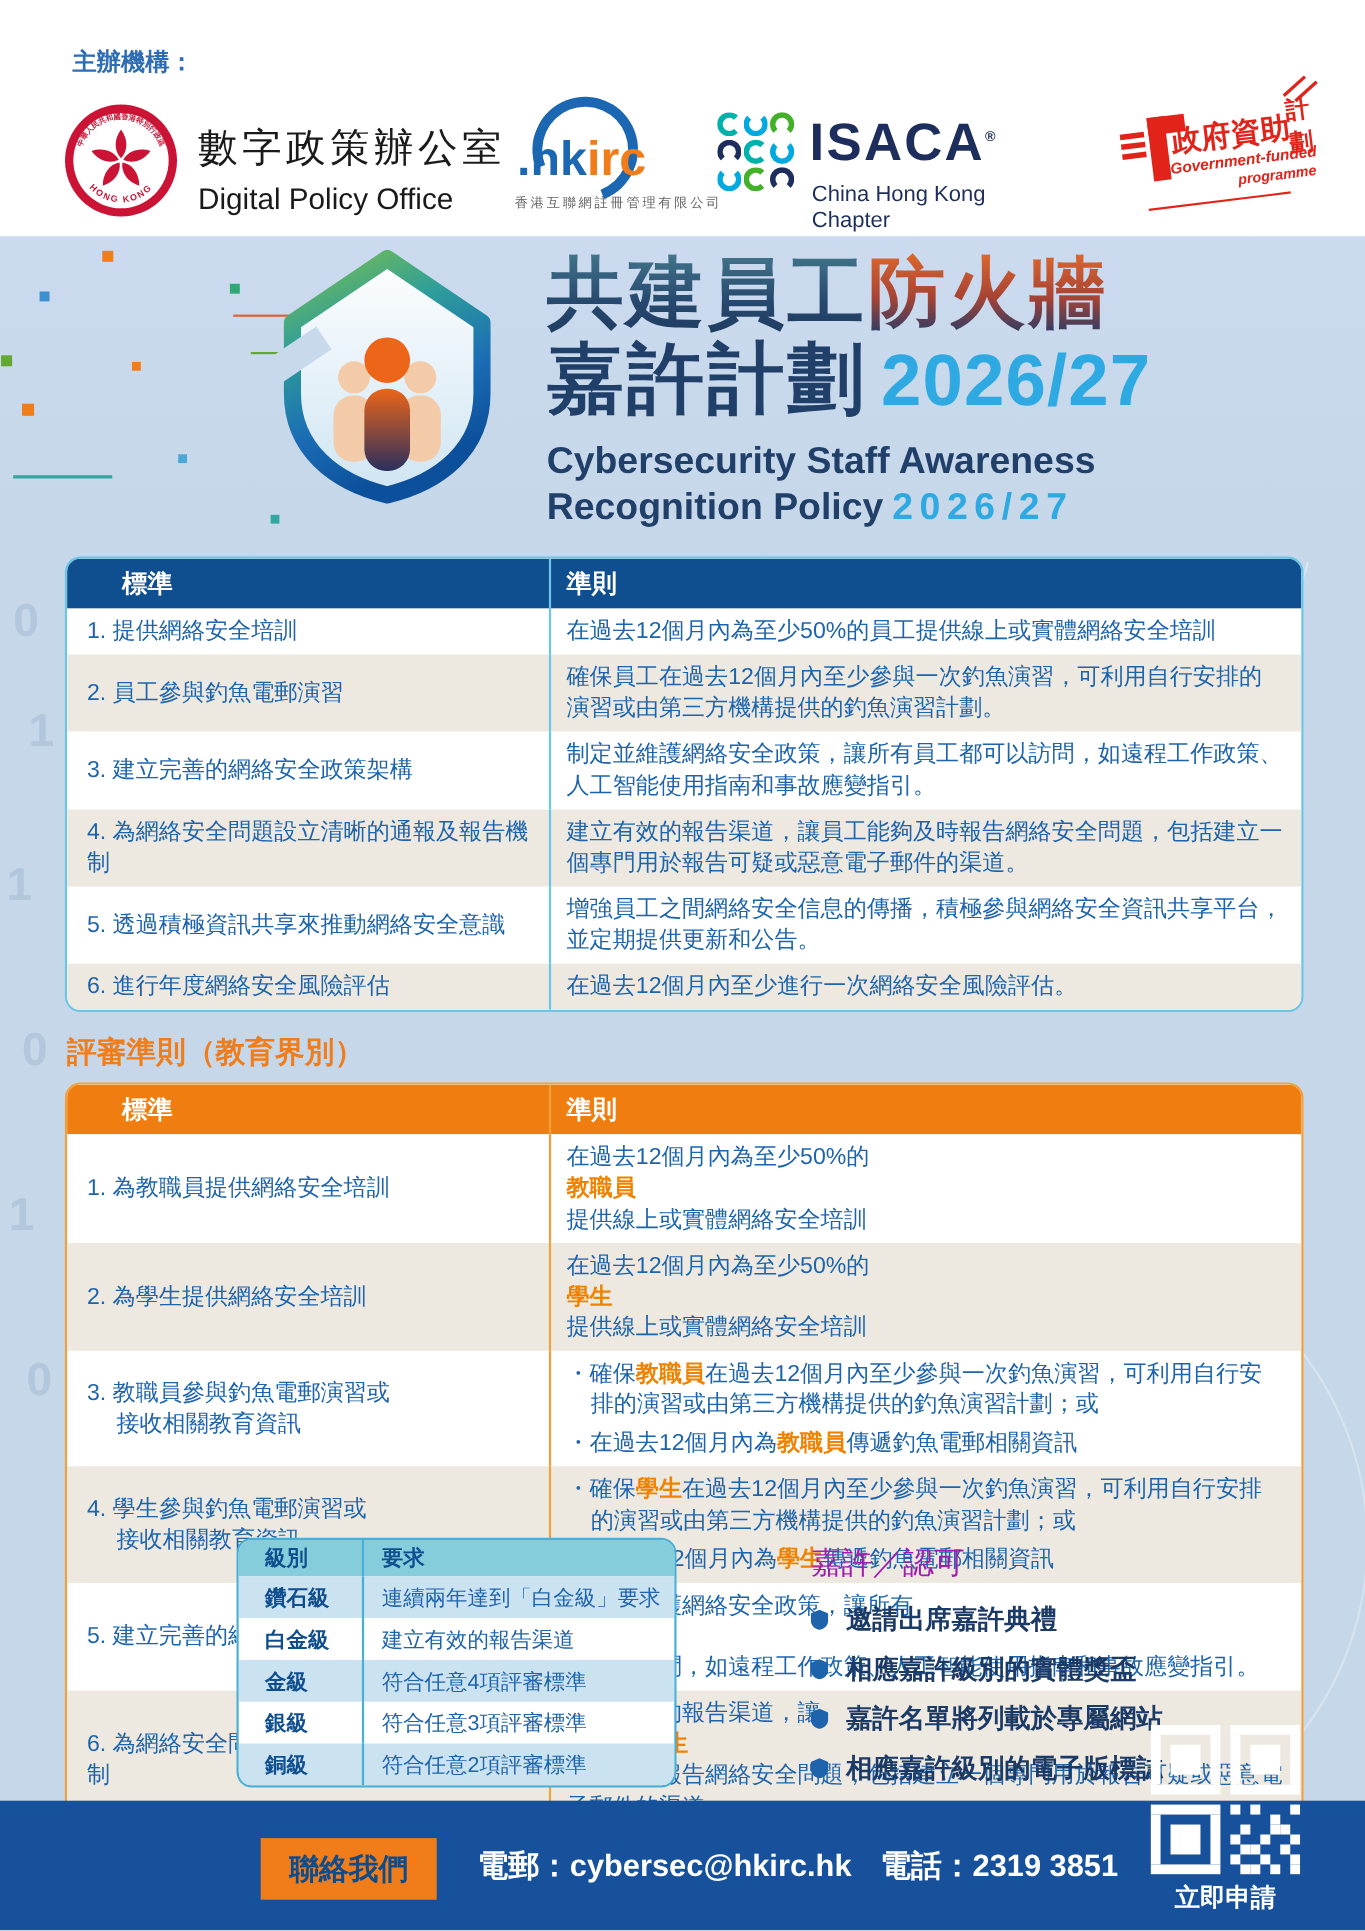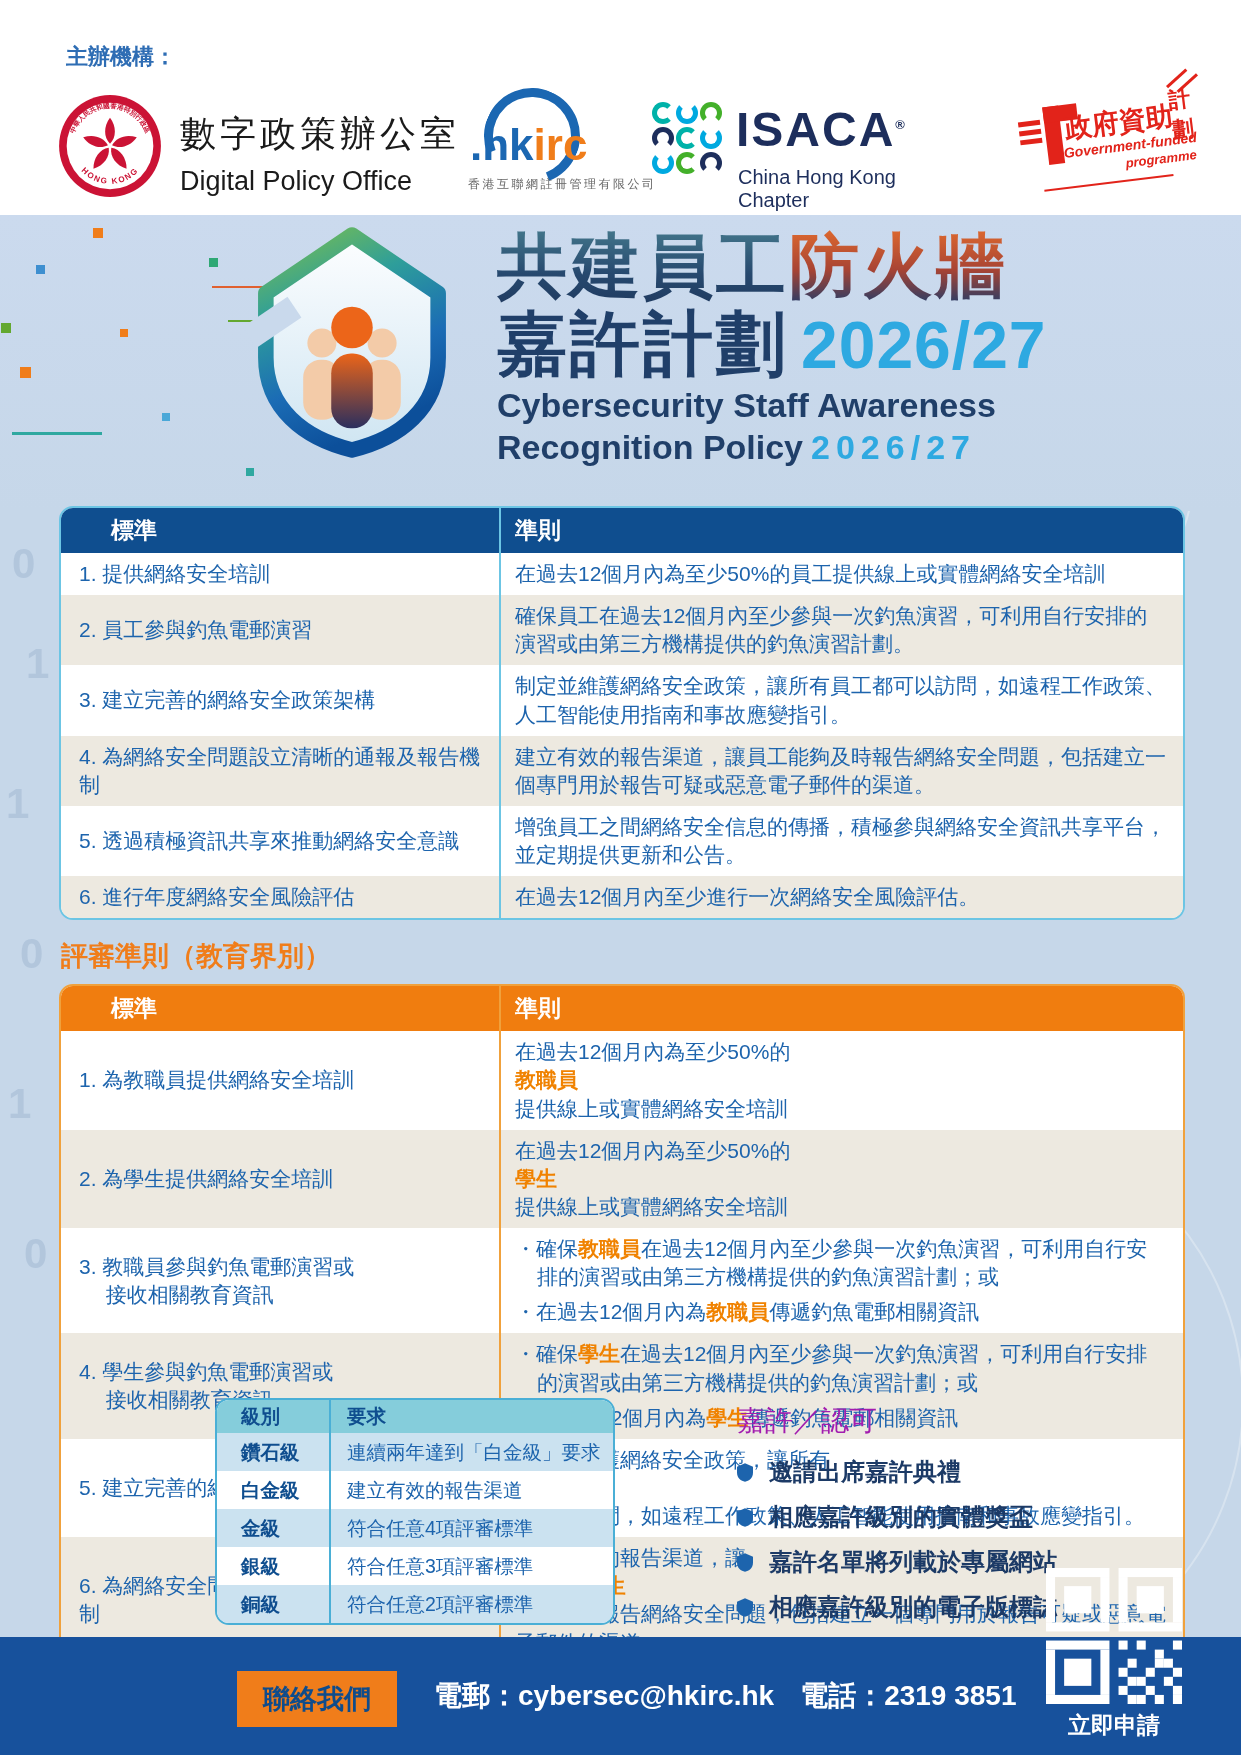--- a/index.html
+++ b/index.html
@@ -47,21 +47,21 @@
   
   .banner{position:absolute;top:215px;left:0;width:100%;height:296px;z-index:1;
           background:linear-gradient(180deg,#CBDAEE,#C6D7E9);}
   .shield-wrap{position:absolute;left:243px;top:6px;width:218px;height:242px;z-index:3;}
   .titles{position:absolute;left:497px;top:14px;z-index:3;white-space:nowrap;}
   .t1{font-size:70px;font-weight:bold;line-height:1.06;letter-spacing:3px;}
   .t1 .p1{background:linear-gradient(180deg,#44788C 0%,#27496F 60%,#203B60 100%);-webkit-background-clip:text;background-clip:text;color:transparent;}
   .t1 .p2{background:linear-gradient(180deg,#E06A2E 0%,#A84434 55%,#253C68 100%);-webkit-background-clip:text;background-clip:text;color:transparent;}
   .t2{font-size:70px;font-weight:bold;color:#203F69;letter-spacing:3px;margin-top:4px;line-height:1.06;}
   .t2 .yr{color:#2EA9E1;font-size:66px;margin-left:12px;letter-spacing:1px;}
-  .t3{font-size:34px;font-weight:bold;color:#203F69;margin-top:5px;line-height:1.15;}
+  .t3{font-size:34px;font-weight:bold;color:#203F69;margin-top:19px;line-height:1.15;}
   .t4{font-size:34px;font-weight:bold;color:#203F69;margin-top:3px;line-height:1.15;}
   .t4 .yr2{color:#2EA9E1;letter-spacing:6px;margin-left:8px;}
   
   .content{position:absolute;left:59px;top:506px;width:1126px;z-index:3;}
   .sec-title{font-size:27px;font-weight:bold;margin:0 0 10px 2px;}
   .sec-title.org{color:#134F90;}
   .sec-title.edu{color:#F07D1A;margin-top:18px;}
   .tbl{border-radius:14px;overflow:hidden;background:#fff;}
   .tbl.orgt{border:2px solid #6CC5E4;}
   .tbl.edut{border:2px solid #F0A13C;}

